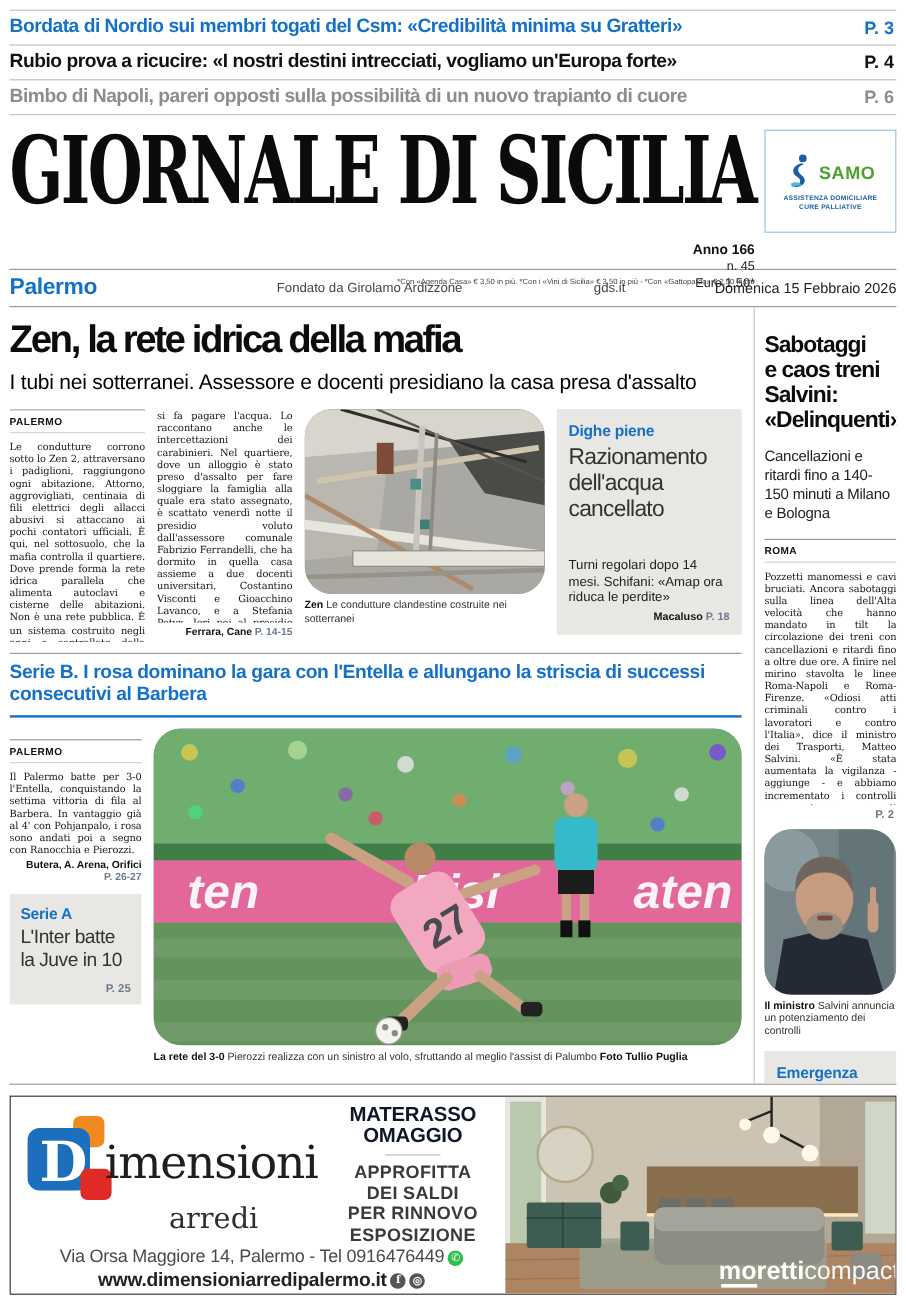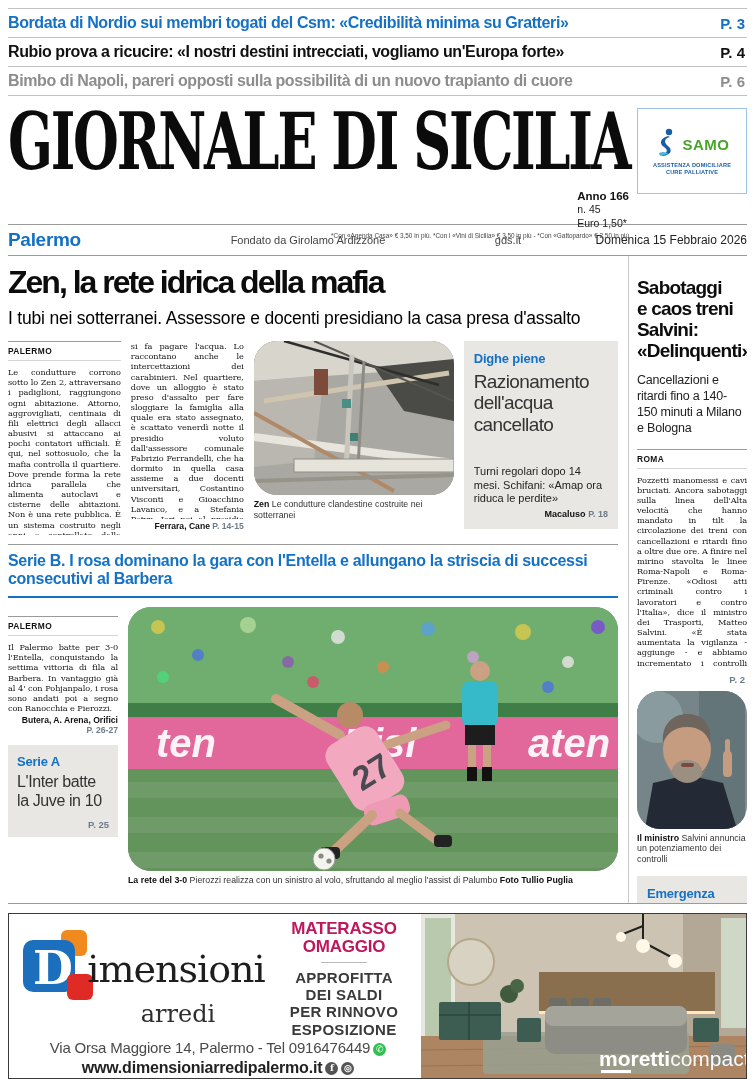--- a/index.html
+++ b/index.html
@@ -20,21 +20,21 @@
   
   .masthead { position:relative; height:122px; margin:0 8px; }
   .mast-title { font-family:"DejaVu Serif", serif; font-weight:700; font-size:72px; line-height:1.02;
                 letter-spacing:-3px; white-space:nowrap; transform:scaleX(0.73) scaleY(1.08);
                 transform-origin:left top; margin-top:6px; color:#0b0b0b; }
   .samo-box { position:absolute; right:0; top:6px; width:110px; height:86px; border:1px solid #9bc4e8;
               display:flex; flex-direction:column; align-items:center; justify-content:center; background:#fff; }
   .samo-row { display:flex; align-items:center; gap:2px; }
   .samo-name { color:#4aa32a; font-weight:800; font-size:15px; letter-spacing:0.5px; }
   .samo-line { color:#1b5ea6; font-weight:700; font-size:5.6px; letter-spacing:0.2px; margin-top:1px; }
-  .edition { position:absolute; right:118px; top:87px; line-height:1.25; }
+  .edition { position:absolute; right:118px; top:100px; text-align:right; line-height:1.25; }
   .ed-anno { font-weight:800; font-size:11.5px; }
   .ed-num, .ed-price { font-size:10.5px; color:#222; }
   .edition-note { position:absolute; right:118px; top:130px; font-size:6.4px; color:#444; }
 
   
   .dateline { margin:0 8px; border-top:1px solid #9a9a9a; border-bottom:1px solid #9a9a9a;
               height:32px; display:flex; align-items:center; }
   .dl-city { color:#1471c5; font-weight:800; font-size:19px; width:180px; letter-spacing:-0.3px; }
   .dl-founded { width:240px; text-align:center; font-size:11px; color:#444; }
   .dl-site { width:160px; text-align:center; font-size:11px; color:#444; }
@@ -93,21 +93,21 @@
 
   
   .ad { margin:9px 8px 0 8px; border:1px solid #3a3a3a; height:166px; display:flex; overflow:hidden; }
   .ad-left { width:412px; padding:6px 2px 6px 8px; display:flex; flex-direction:column; }
   .ad-top { display:flex; flex:1; align-items:center; }
   .brand { width:252px; display:flex; flex-direction:column; align-items:center; }
   .brand-line { display:flex; align-items:center; }
   .brand-rest { font-family:"DejaVu Serif", serif; font-size:38px; color:#1e1e1e; letter-spacing:-1px; margin-left:-8px; }
   .brand-sub { font-family:"DejaVu Serif", serif; font-size:24px; color:#2e2e2e; margin-top:-8px; margin-left:70px; }
   .offer { flex:1; display:flex; flex-direction:column; align-items:center; justify-content:center; text-align:center; }
-  .offer-title { color:#be185d; font-weight:800; font-size:17px; line-height:1.05; white-space:pre-line; letter-spacing:-0.2px; }
+  .offer-title { color:#0f172a; font-weight:800; font-size:17px; line-height:1.05; white-space:pre-line; letter-spacing:-0.2px; }
   .offer-sep { width:46px; border-top:1px solid #bbb; margin:6px 0; }
   .offer-lines { color:#3a3a3a; font-weight:700; font-size:15px; line-height:1.16; white-space:pre-line; letter-spacing:0.3px; }
   .ad-contact { text-align:center; line-height:1.3; padding-bottom:2px; }
   .ad-address { font-size:15px; color:#4a4a4a; letter-spacing:-0.2px; }
   .ad-site { font-size:16px; font-weight:800; color:#222; letter-spacing:-0.2px; }
   .mini-ic { display:inline-block; width:13px; height:13px; border-radius:50%; color:#fff; font-size:9px; line-height:13px;
              text-align:center; vertical-align:middle; margin-left:3px; }
   .ic-wa { background:#2fbf4e; }
   .ic-fb { background:#555; font-family:"DejaVu Serif", serif; font-weight:700; }
   .ic-ig { background:#555; }

